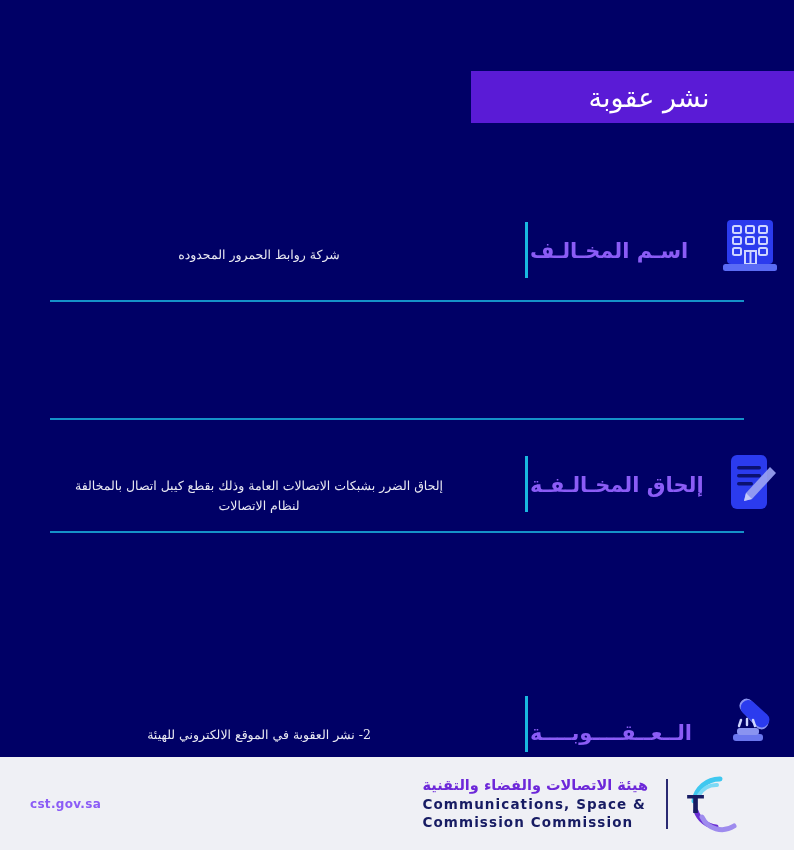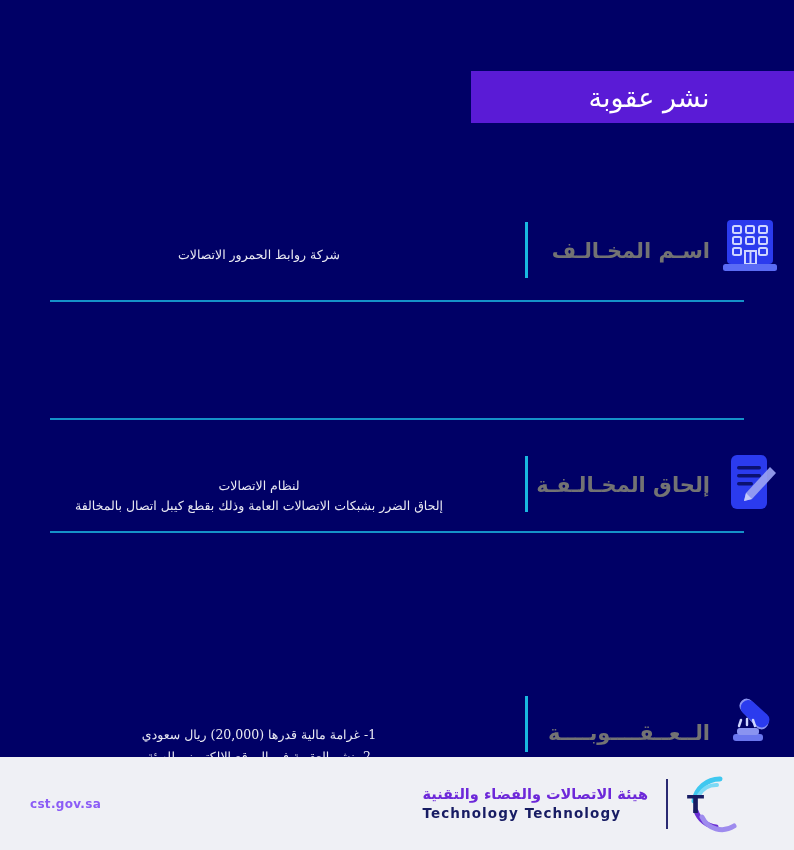--- a/index.html
+++ b/index.html
@@ -46,23 +46,23 @@
     left:auto; right:8px;
     width:72px;
     display:flex; align-items:flex-start; justify-content:center;
   }
   .row-icon svg{ display:block; }
 
   .row-label{
     position:absolute;
     right:84px;
     width:180px;
-    text-align:right;
-    direction:rtl;
-    color:#737373;
+    text-align:left;
+    direction:rtl;
+    color:#8b5cf6;
     font-size:21px;
     font-weight:600;
     line-height:1.32;
     letter-spacing:0.4px;
     margin-left:21px;
   }
 
   .row-bar{
     position:absolute;
     right:266px;
@@ -183,77 +183,77 @@
         <rect x="12" y="30" width="8" height="7" rx="1.5" fill="none" stroke="#CFD6FF" stroke-width="2"></rect>
         <rect x="38" y="30" width="8" height="7" rx="1.5" fill="none" stroke="#CFD6FF" stroke-width="2"></rect>
         <rect x="24" y="33" width="11" height="13" fill="none" stroke="#CFD6FF" stroke-width="2"></rect>
         <line x1="29.5" y1="33" x2="29.5" y2="46" stroke="#CFD6FF" stroke-width="2"></line>
         <rect x="2" y="46" width="54" height="7" rx="2.5" fill="#5A6BF5"></rect>
       </svg>
     </div>
     <div class="row-label">اسـم المخـالـف</div>
     <div class="row-bar"></div>
     <div class="row-value">
-      <div>شركة روابط الحمرور الاتصالات</div>
+      <div>شركة روابط الحمرور المحدوده</div>
     </div>
   </div>
   <div class="divider" id="div-1"></div>
 
   <div class="row" id="row-type">
     <div class="row-icon">
       <svg width="58" height="60" viewBox="0 0 58 60">
         <rect x="10" y="3" width="36" height="54" rx="6" fill="#2B3BEE"></rect>
         <rect x="16" y="14" width="24" height="3.4" rx="1.7" fill="#0B1170"></rect>
         <rect x="16" y="22" width="24" height="3.4" rx="1.7" fill="#0B1170"></rect>
         <rect x="16" y="30" width="16" height="3.4" rx="1.7" fill="#0B1170"></rect>
         <path d="M49 15 L55 21 L31 47 L23 49 L25 41 Z" fill="#9AA2F2" opacity="0.92"></path>
         <path d="M25 41 L31 47 L23 49 Z" fill="#C4C9FA"></path>
       </svg>
     </div>
     <div class="row-label">إلحاق المخـالـفـة</div>
     <div class="row-bar"></div>
     <div class="row-value">
+      <div>إلحاق الضرر بشبكات الاتصالات العامة وذلك بقطع كيبل اتصال بالمخالفة</div>
       <div>لنظام الاتصالات</div>
-      <div>إلحاق الضرر بشبكات الاتصالات العامة وذلك بقطع كيبل اتصال بالمخالفة</div>
     </div>
   </div>
   <div class="divider" id="div-2"></div>
 
   <div class="row" id="row-penalty">
     <div class="row-icon">
       <svg width="62" height="58" viewBox="0 0 62 58">
         <rect x="28" y="6" width="14" height="36" rx="6.5" transform="rotate(-42 35 24)" fill="#8A93F0"></rect>
         <rect x="20" y="16" width="33" height="15" rx="7" transform="rotate(42 36 23)" fill="#2B3BEE"></rect>
         <rect x="14" y="44" width="30" height="7" rx="3" fill="#6A76EE"></rect>
         <rect x="18" y="38" width="22" height="7" rx="3" fill="#8A93F0"></rect>
         <line x1="22" y1="30" x2="20" y2="36" stroke="#CFD6FF" stroke-width="2.4" stroke-linecap="round"></line>
         <line x1="28" y1="29" x2="28" y2="35" stroke="#CFD6FF" stroke-width="2.4" stroke-linecap="round"></line>
         <line x1="34" y1="30" x2="36" y2="36" stroke="#CFD6FF" stroke-width="2.4" stroke-linecap="round"></line>
       </svg>
     </div>
     <div class="row-label">الــعــقــــوبــــة</div>
     <div class="row-bar"></div>
     <div class="row-value">
-      <div>1- غرامة مالية قدرها (20,000) ريال سعودي</div>
       <div>2- نشر العقوبة في الموقع الالكتروني للهيئة</div>
     </div>
   </div>
   <div class="divider" id="div-3"></div>
 
 </div>
 
 <div class="footer">
   <div class="footer-logo">
     <svg width="78" height="62" viewBox="0 0 78 62">
       <path d="M8 28 A26 26 0 0 1 34 6" fill="none" stroke="#3FC8F0" stroke-width="5" stroke-linecap="round"></path>
       <path d="M13 22 A20 20 0 0 1 31 12" fill="none" stroke="#7BD9F5" stroke-width="4" stroke-linecap="round"></path>
       <path d="M10 38 A24 24 0 0 0 30 54" fill="none" stroke="#6B2FD4" stroke-width="5" stroke-linecap="round"></path>
       <path d="M16 44 A22 22 0 0 0 48 53" fill="none" stroke="#9E8BEE" stroke-width="5" stroke-linecap="round"></path>
       <text x="18" y="40" font-family="'DejaVu Sans','Liberation Sans',sans-serif" font-size="25" font-weight="bold" fill="#171C63">CST</text>
     </svg>
   </div>
   <div class="footer-sep"></div>
   <div class="footer-text">
     <div class="footer-ar">هيئة الاتصالات والفضاء والتقنية</div>
-    <div class="footer-en">Technology Technology</div>
+    <div class="footer-en">Communications, Space &amp;</div>
+    <div class="footer-en">Commission Commission</div>
   </div>
   <div class="footer-url">cst.gov.sa</div>
 </div>
 
 </body></html>

